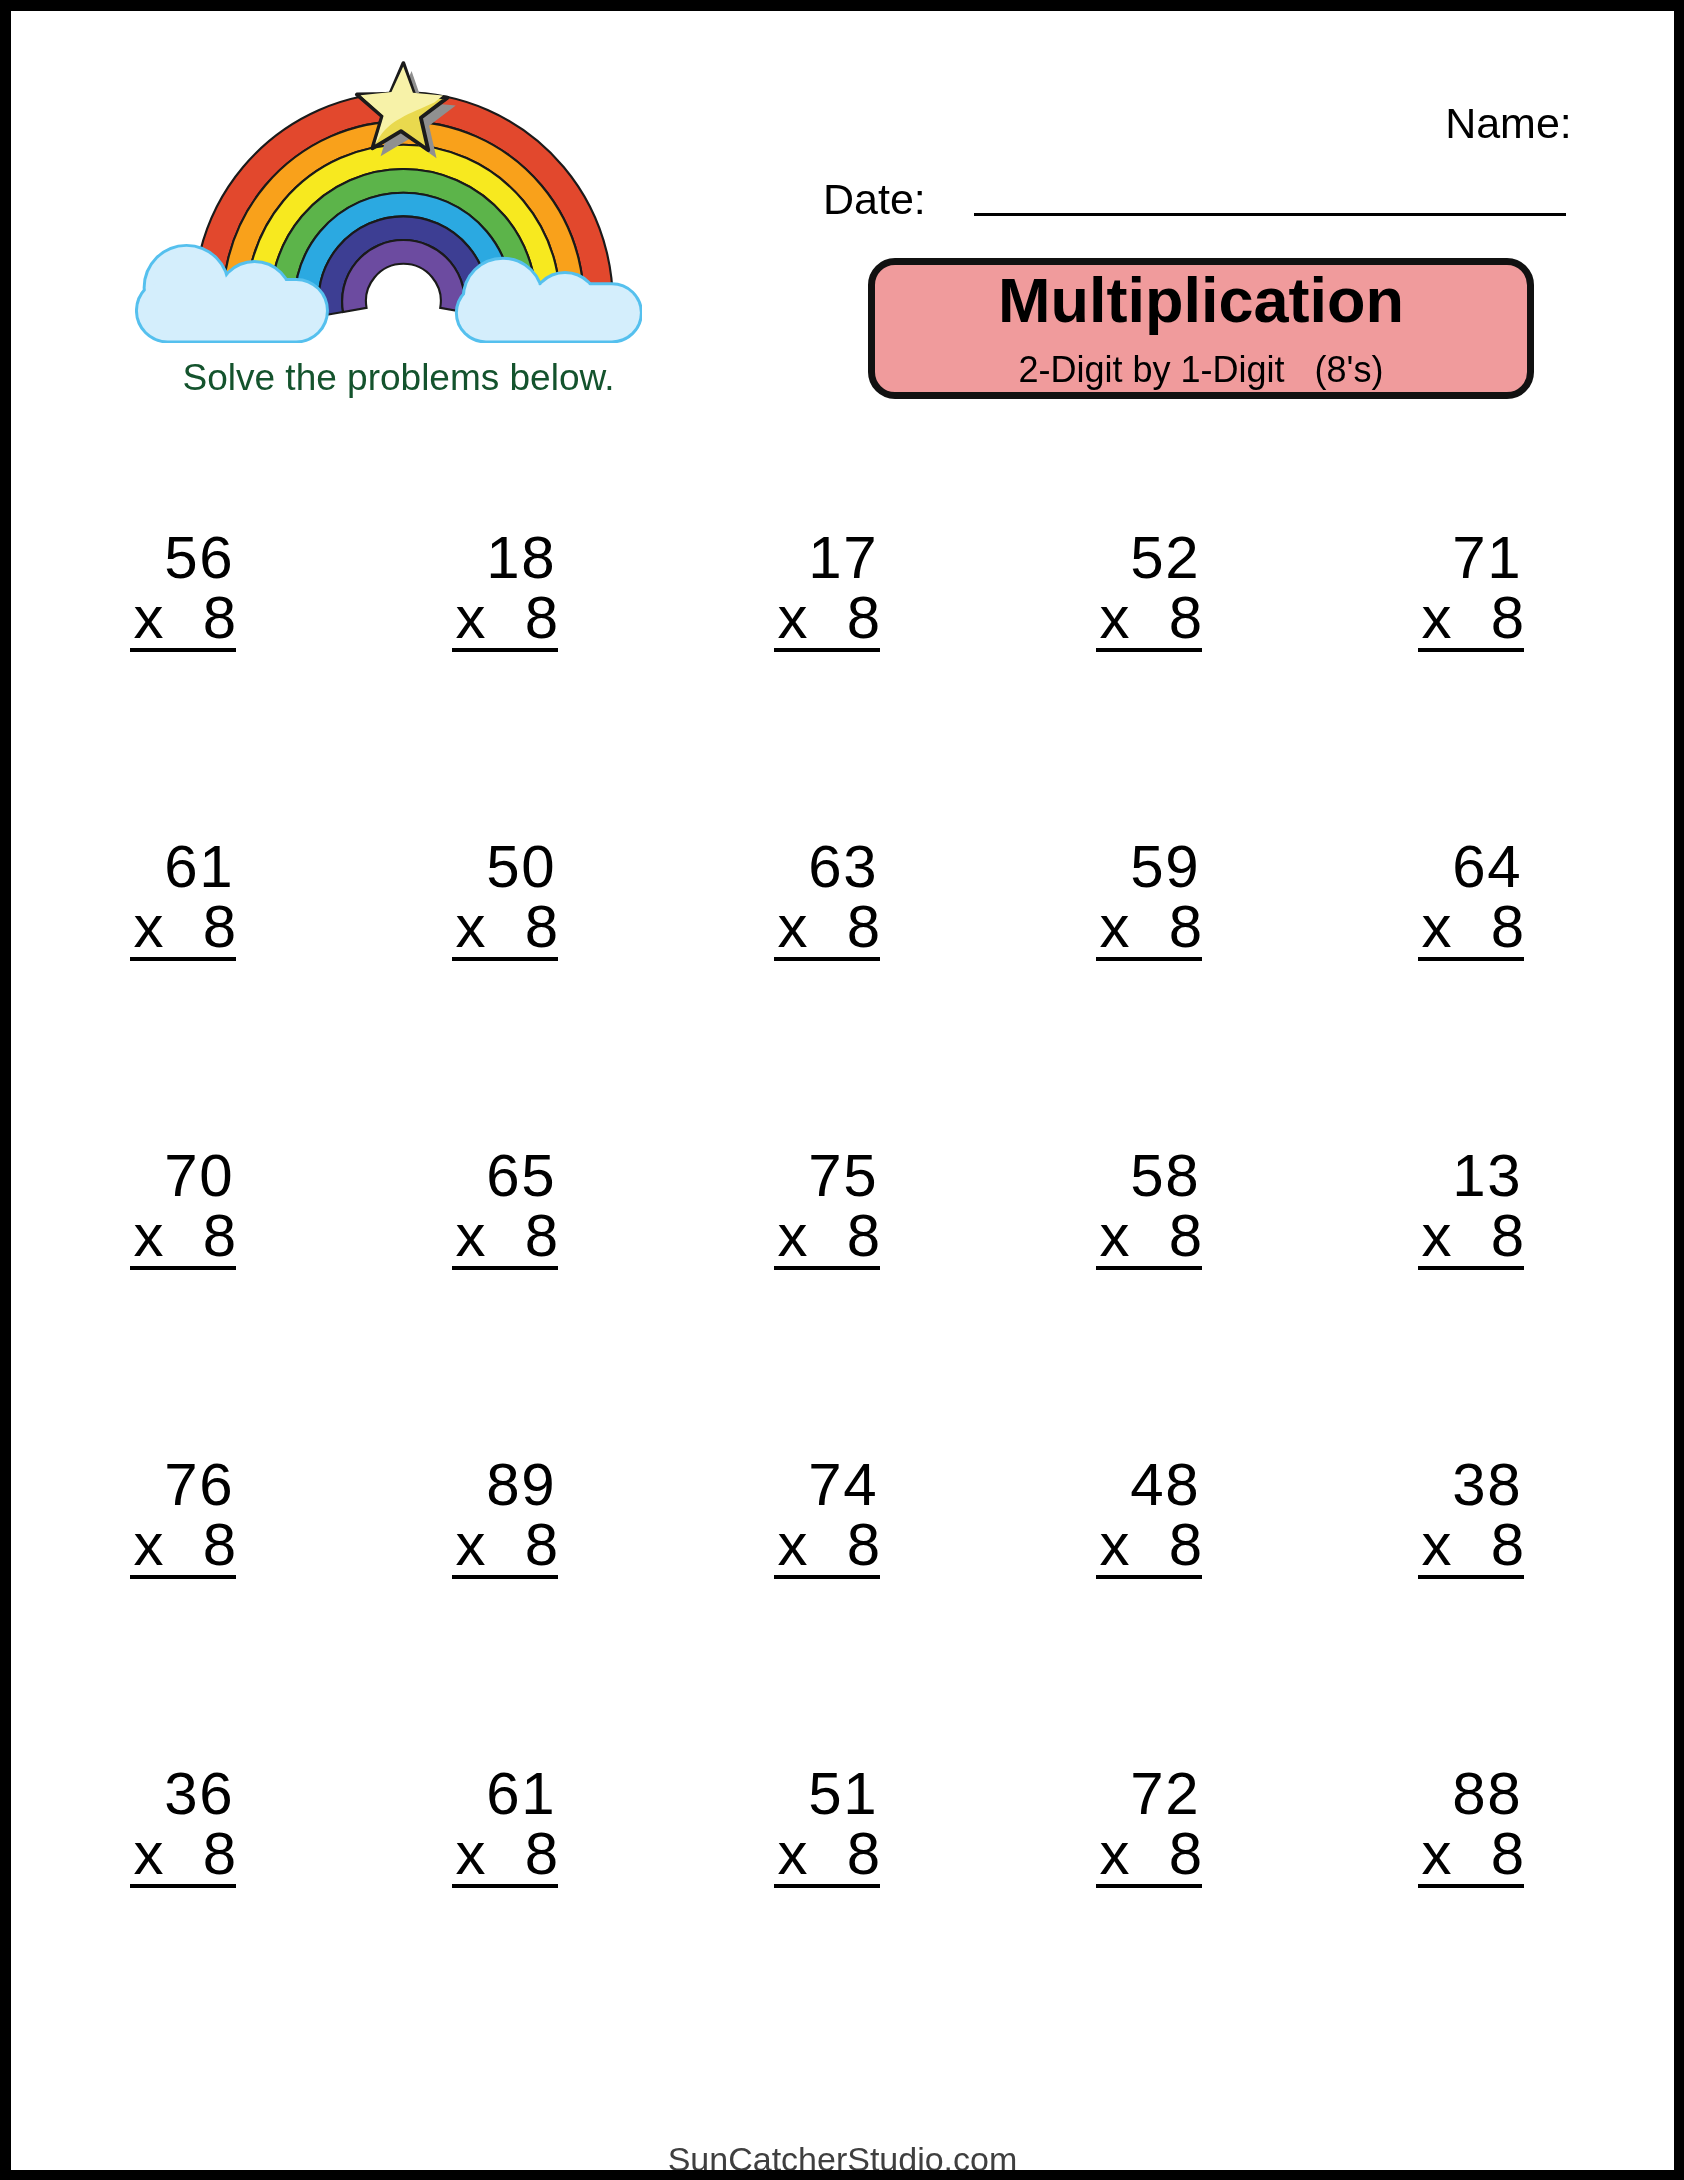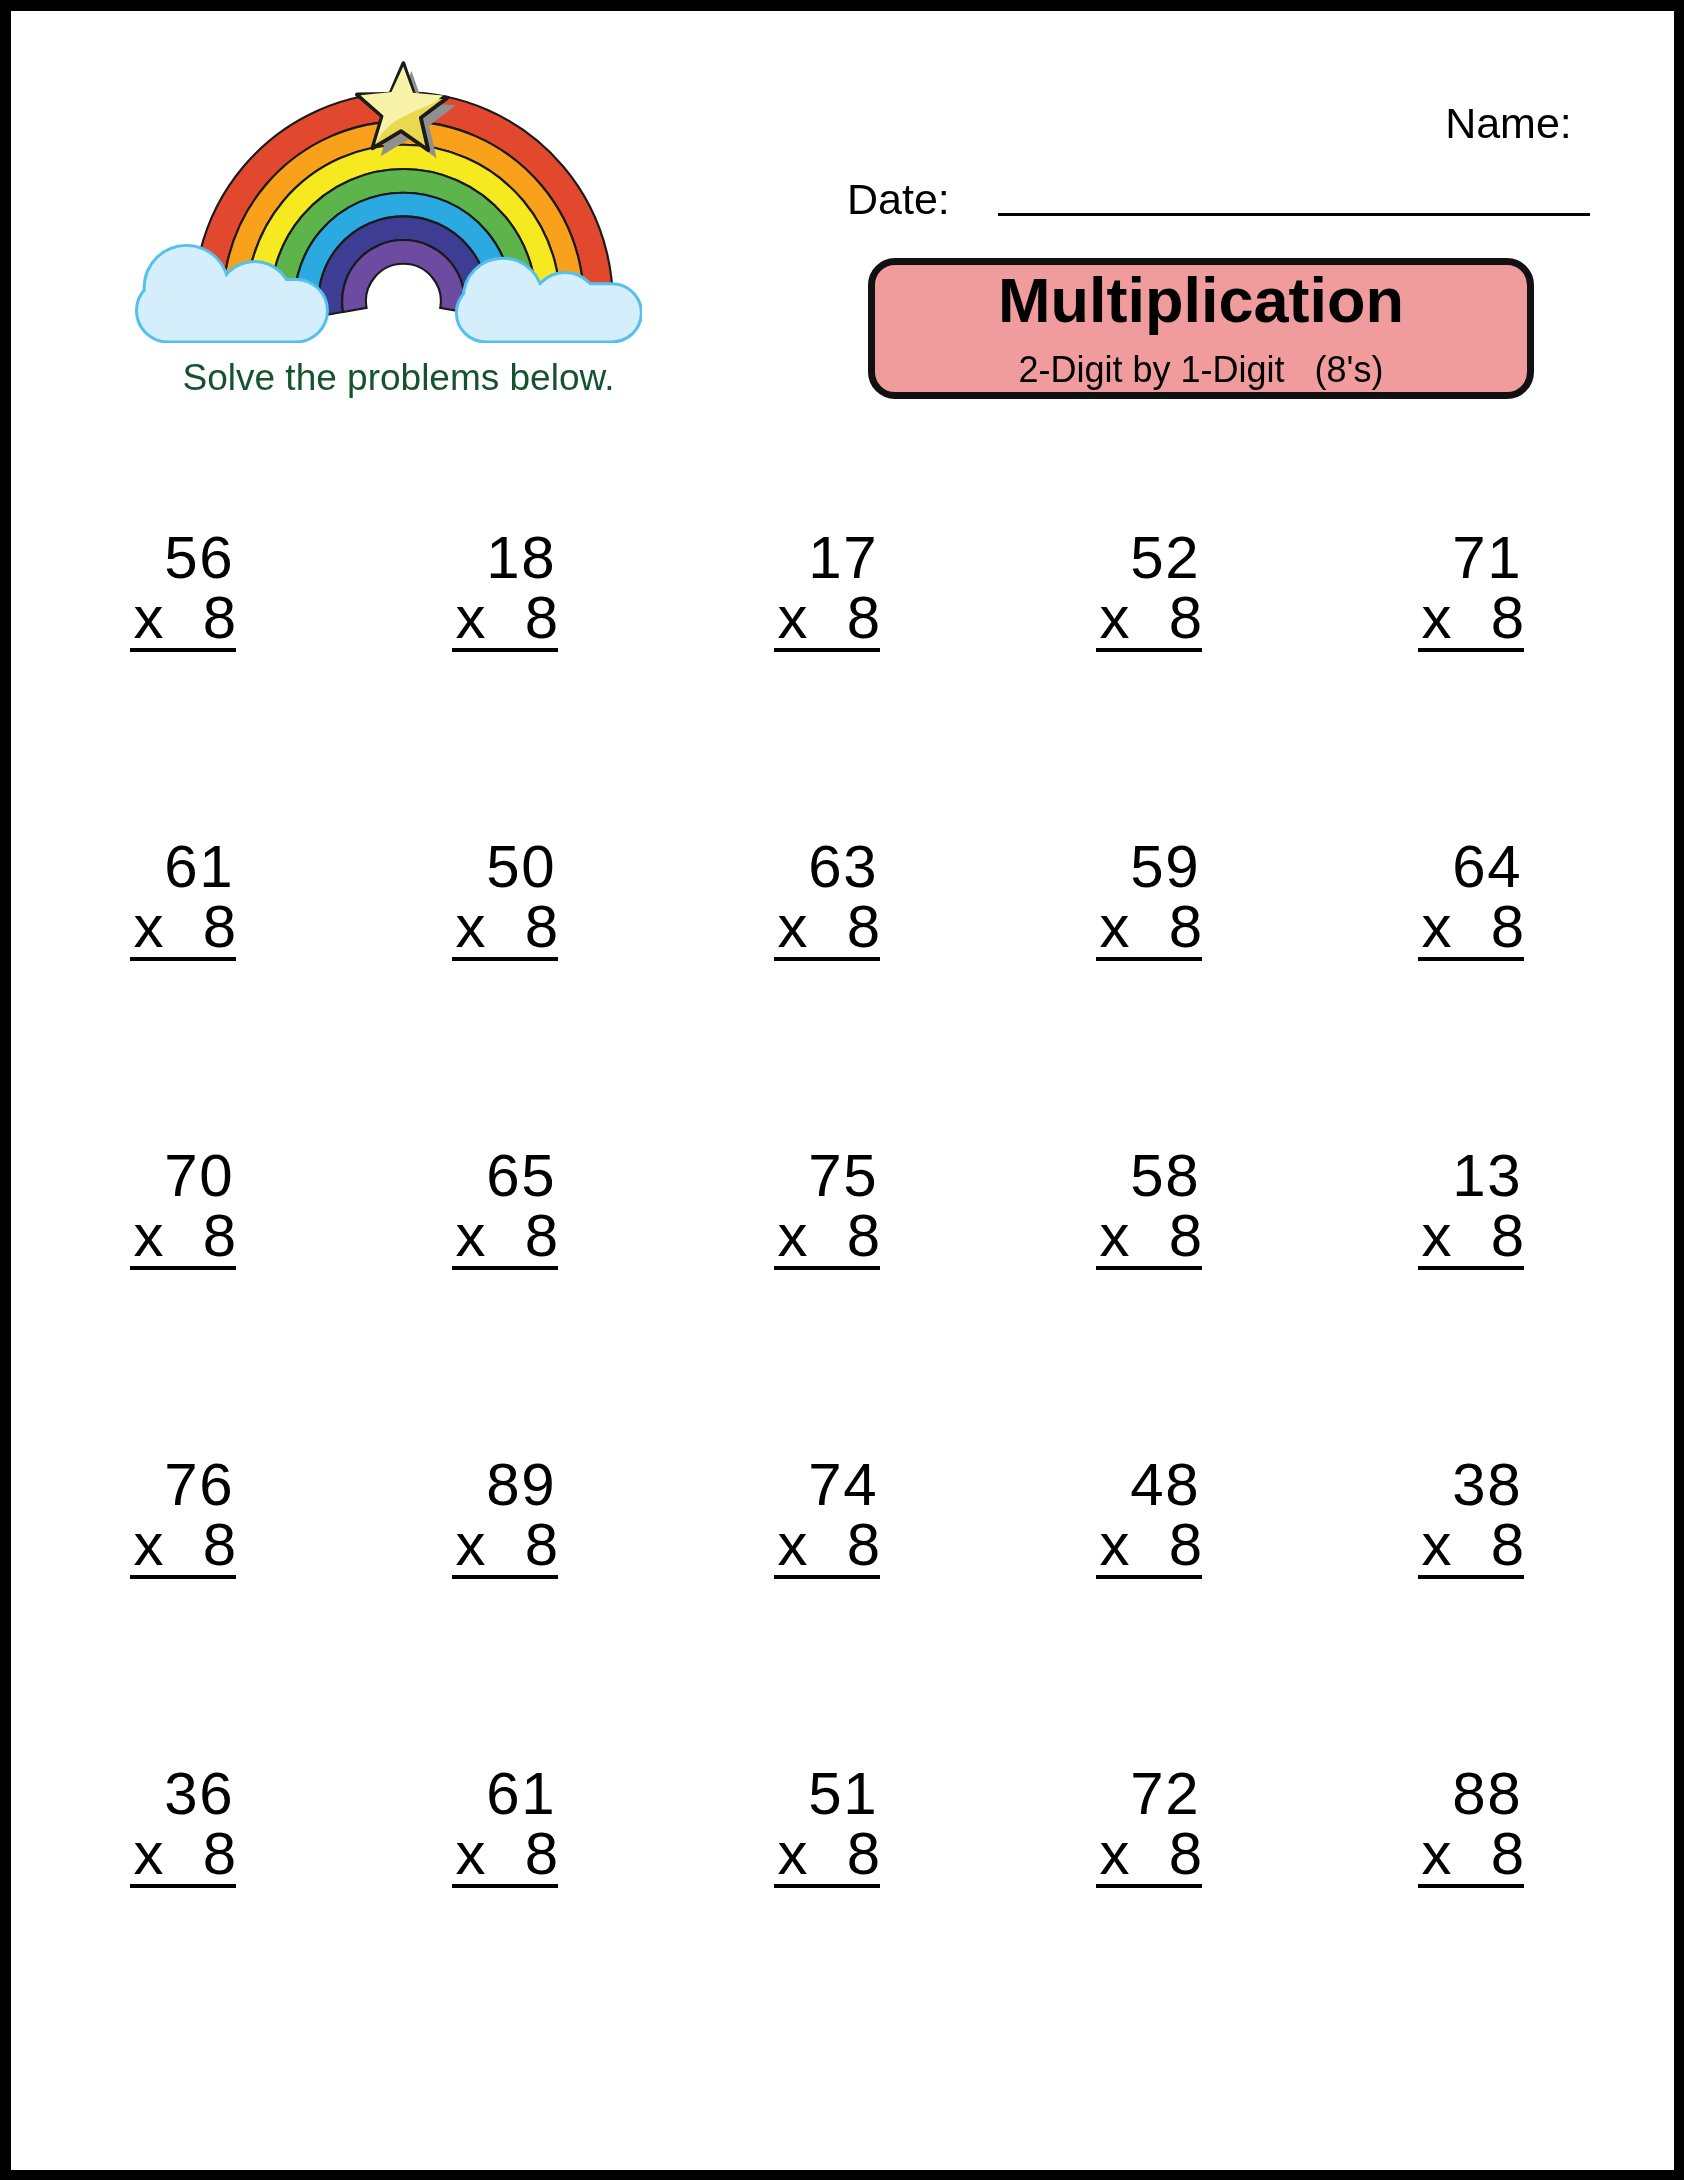--- a/index.html
+++ b/index.html
@@ -8,21 +8,21 @@
     border:11px solid #000;box-sizing:border-box;overflow:hidden;
     font-family:"Liberation Sans",sans-serif;color:#000;
   }
   
   .rainbow-wrap{position:absolute;left:124px;top:47px;width:507px;height:285px;}
   .instruction{position:absolute;left:115px;top:348px;width:545px;text-align:center;
     font-size:37px;line-height:1;white-space:nowrap;}
   
   .field-row{position:absolute;display:flex;align-items:flex-end;height:48px;}
   .name-row{left:796px;top:89px;width:775px;flex-direction:column;}
-  .date-row{left:804px;top:157px;width:775px;gap:38px;}
+  .date-row{left:780px;top:157px;width:775px;gap:38px;}
   .field-label{width:145px;text-align:right;font-size:43px;line-height:1.1;
     margin-bottom:-7.7px;padding-right:10.2px;box-sizing:border-box;}
   .field-line{flex:1;height:0;border-bottom:3.4px solid #000;}
   
   .badge{position:absolute;left:857px;top:247px;width:666px;height:141px;
     border:7.7px solid #111;border-radius:27px;box-sizing:border-box;
     display:flex;flex-direction:column;align-items:center;justify-content:center;}
   .badge-title{font-size:63px;font-weight:bold;line-height:1.02;}
   .badge-subtitle{font-size:36px;line-height:1.05;white-space:pre;margin-top:18px;}
   
@@ -323,14 +323,15 @@
   <div class="problem">
     <div class="p-top">88</div>
     <div class="p-op">
       <span>x</span>
       <span>8</span>
     </div>
     <div class="p-line"></div>
   </div>
 </div>
 
+  <div class="footer" style="color: rgb(63, 63, 63);">SunCatcherStudio.com</div>
 </div>
 
 
 </body></html>

